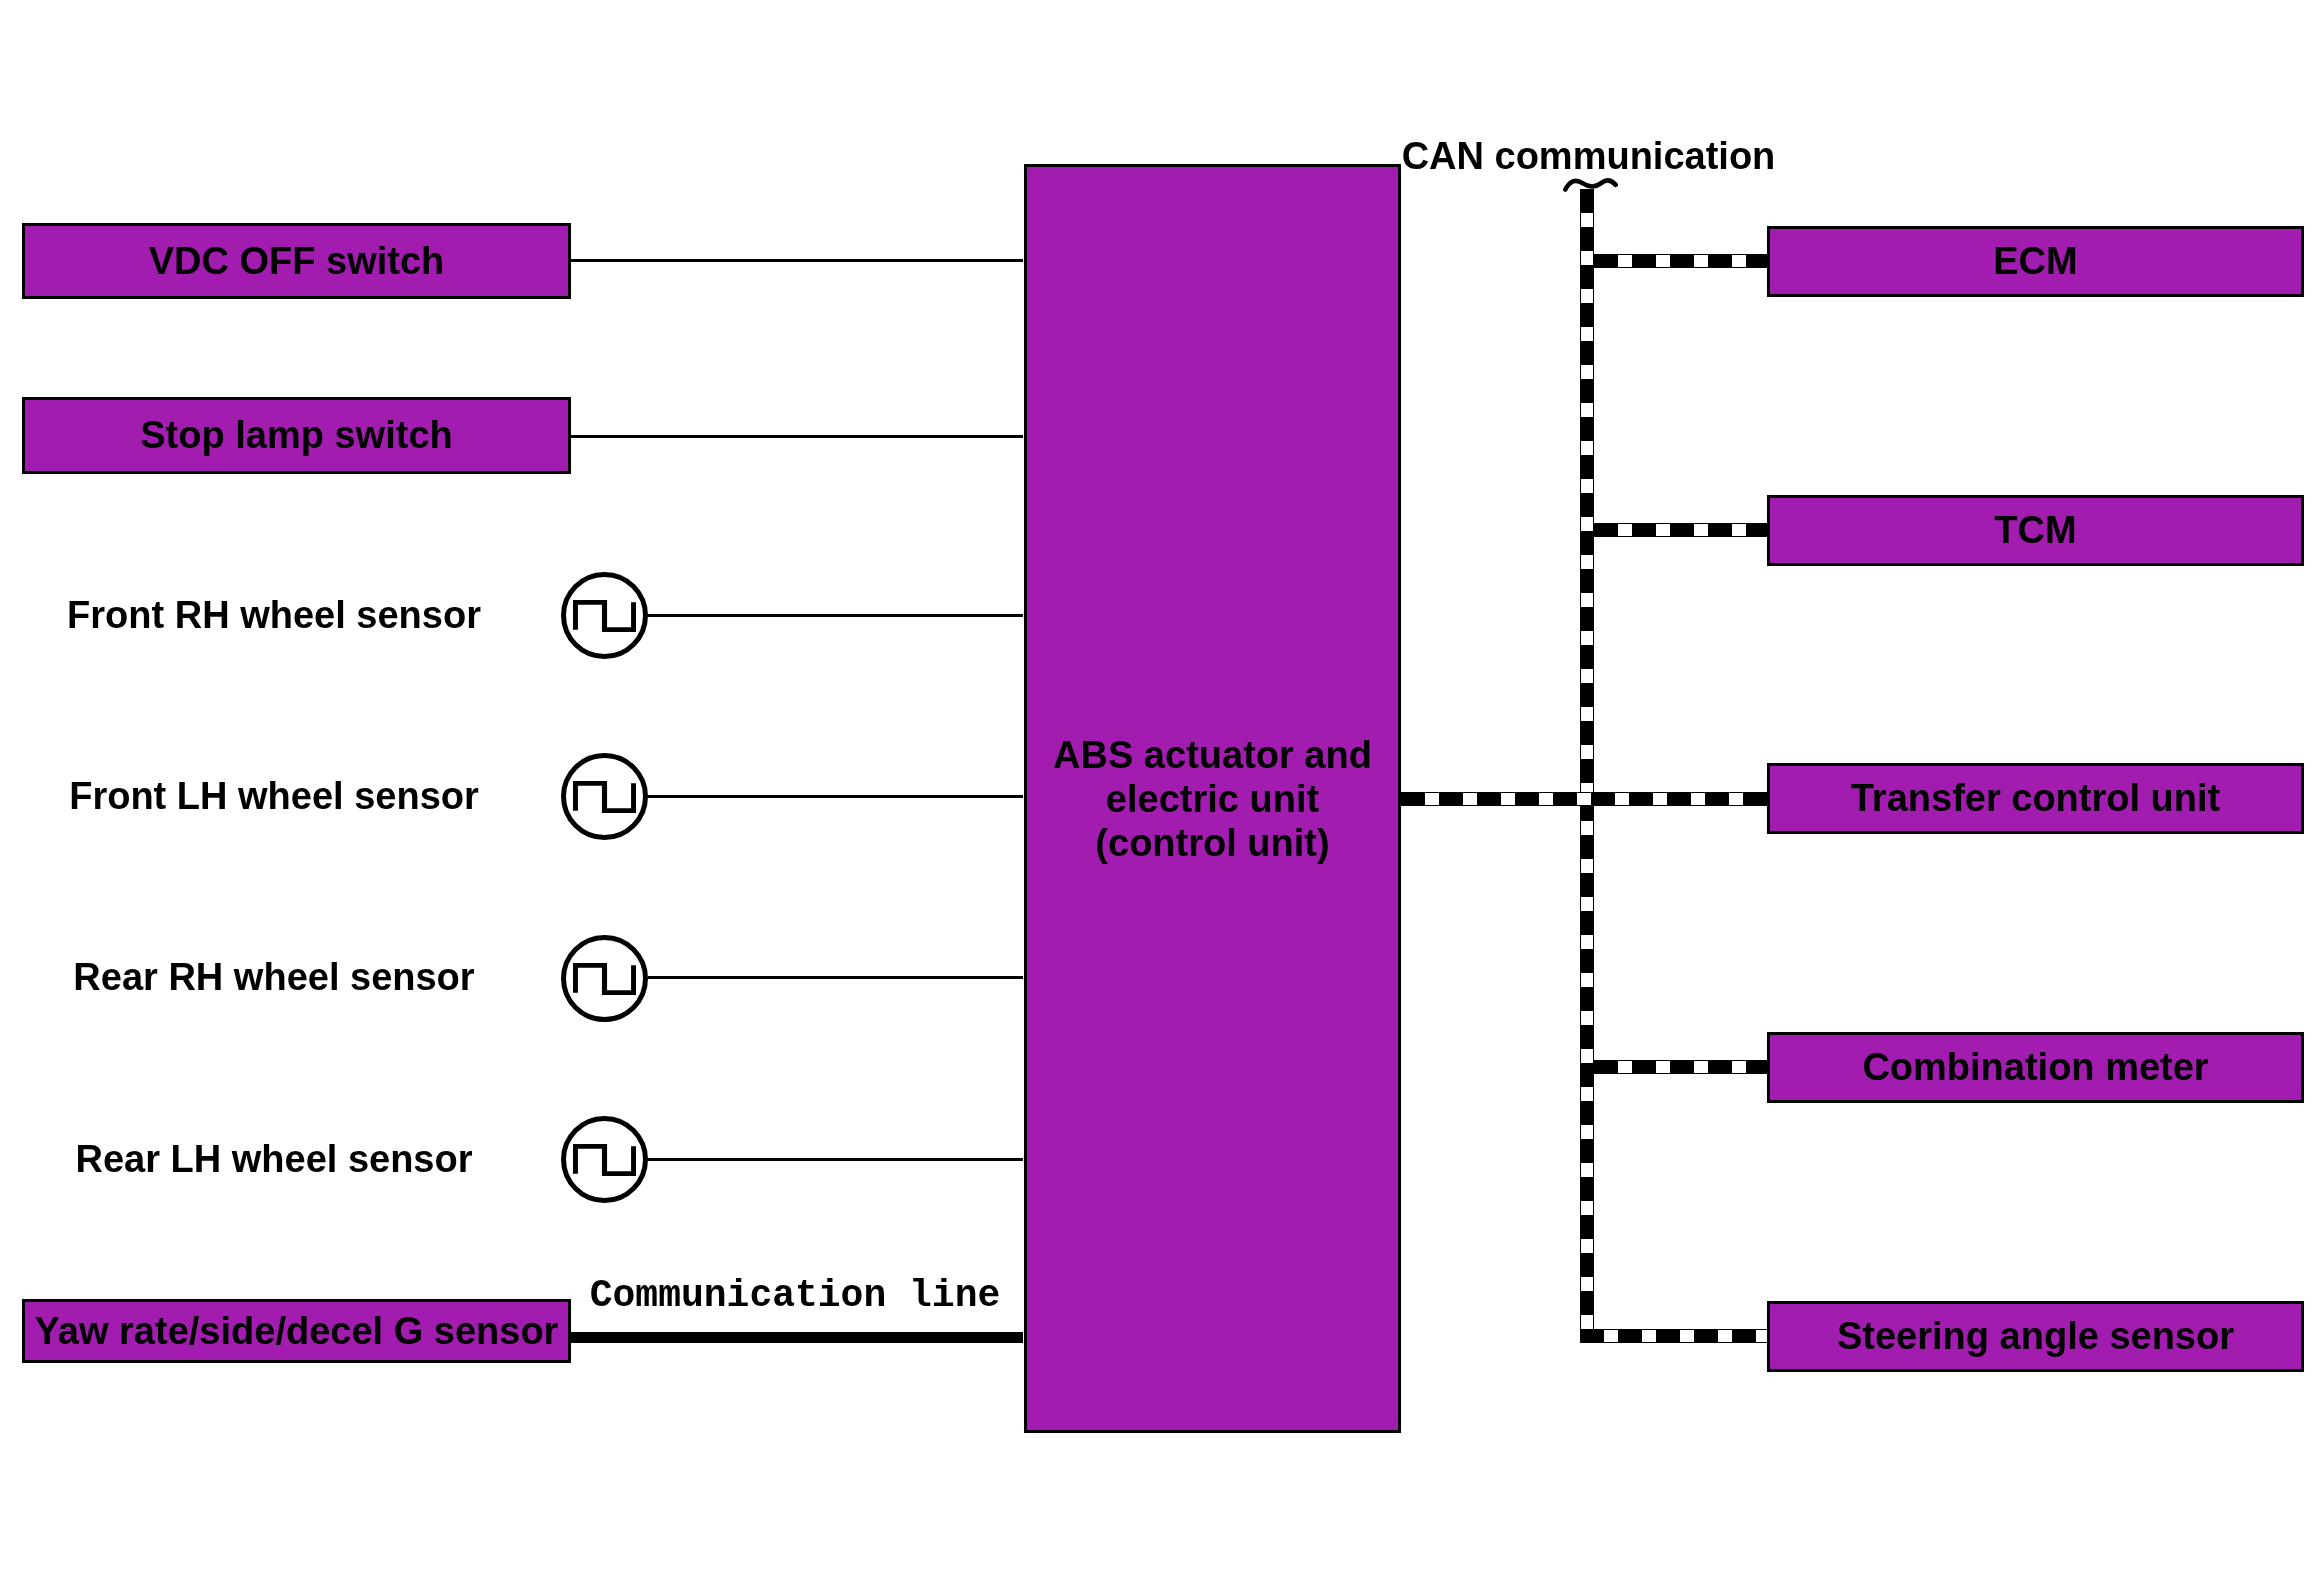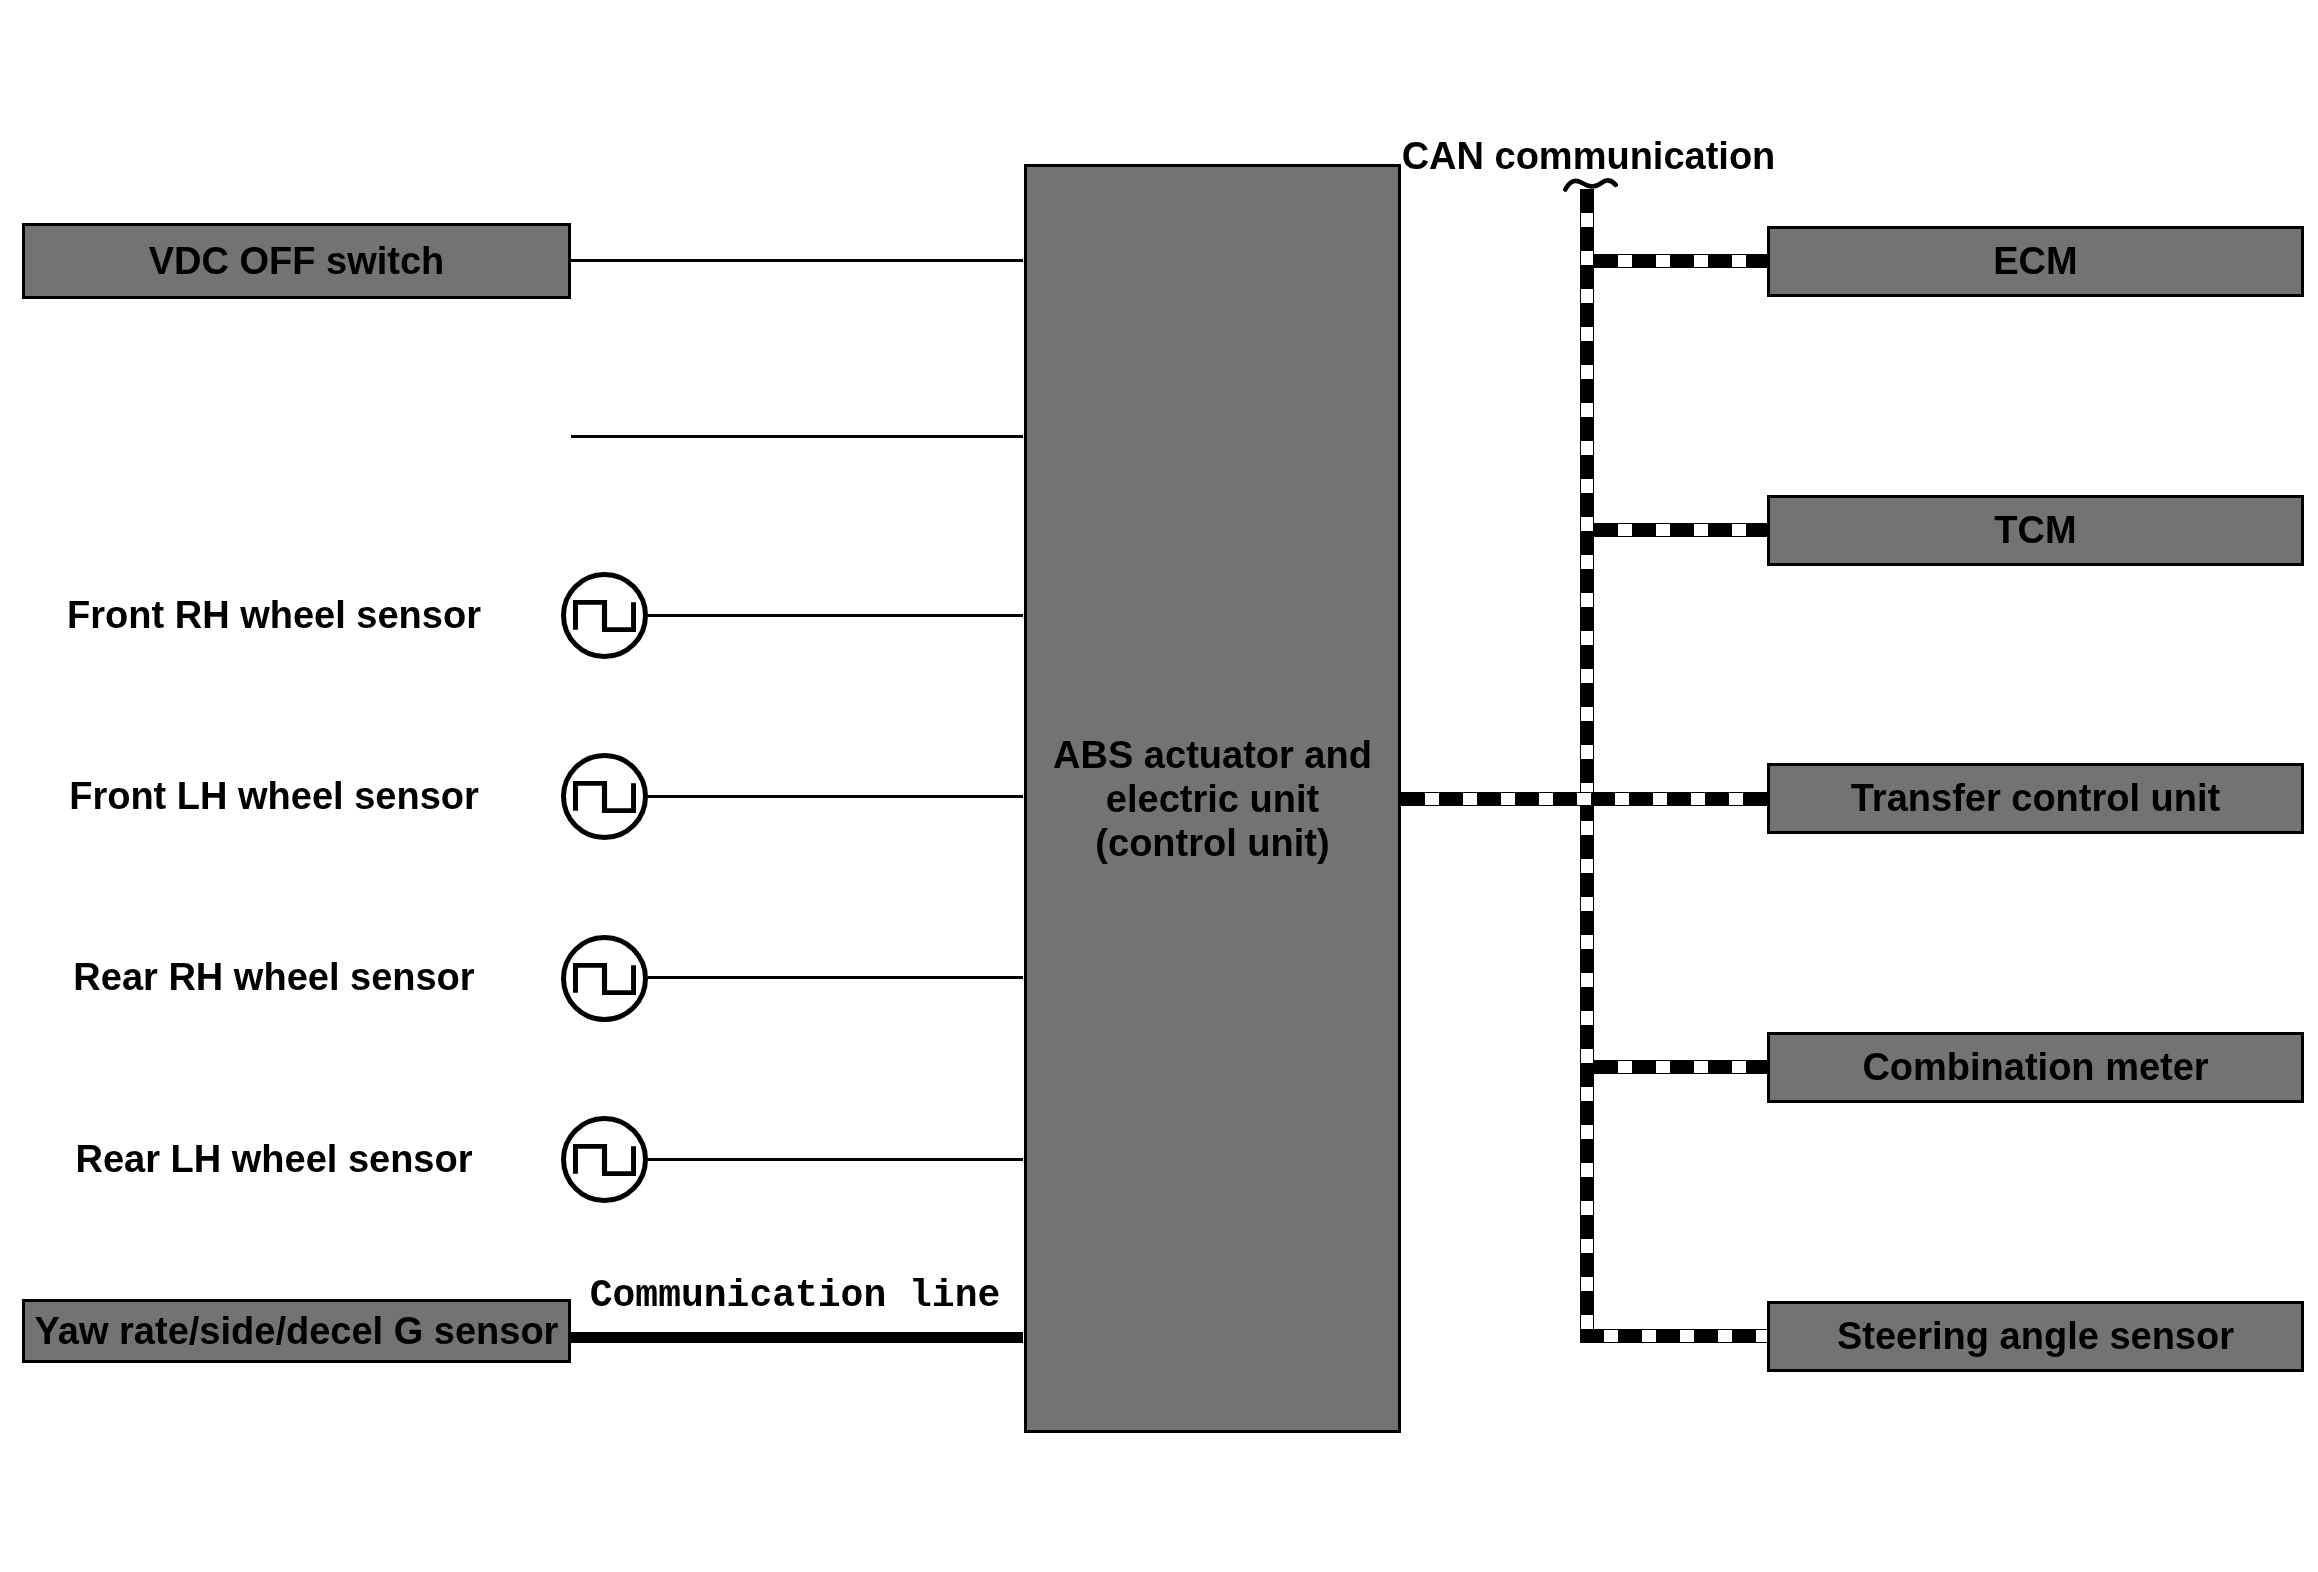--- a/index.html
+++ b/index.html
@@ -17,21 +17,21 @@
     background: #ffffff;
     font-family: "Liberation Sans", "DejaVu Sans", sans-serif;
     font-weight: bold;
     color: #000000;
   }
   .abs { position: absolute; box-sizing: border-box; }
 
   
   .node-box {
     border: 3.4px solid #000;
-    background: #737373;
+    background: #a21caf;
     display: flex;
     align-items: center;
     justify-content: center;
     font-size: 38px;
     white-space: nowrap;
   }
 
   
   .sensor-label {
     font-size: 38px;
@@ -85,20 +85,23 @@
 </style>
 </head>
 <body>
 
 <div class="stage">
 
   <div class="abs node-box" style="left:22px; top:223px; width:549px; height:76px;">
     <span>VDC OFF switch</span>
   </div>
 
+  <div class="abs node-box" style="left:22px; top:397px; width:549px; height:77px;">
+    <span>Stop lamp switch</span>
+  </div>
 
   <div class="abs sensor-label" style="left:0px; top:587px; width:548px; height:57px;">Front RH wheel sensor</div>
   <div class="abs pulse-circle" style="left:561px; top:572px; width:87px; height:87px;">
     <svg width="63" height="32" viewBox="0 0 110 56">
       <polyline points="4,52 4,4 55,4 55,52 106,52 106,4" fill="none" stroke="#000" stroke-width="9"></polyline>
     </svg>
   </div>
 
   <div class="abs sensor-label" style="left:0px; top:768px; width:548px; height:57px;">Front LH wheel sensor</div>
   <div class="abs pulse-circle" style="left:561px; top:753px; width:87px; height:87px;">

